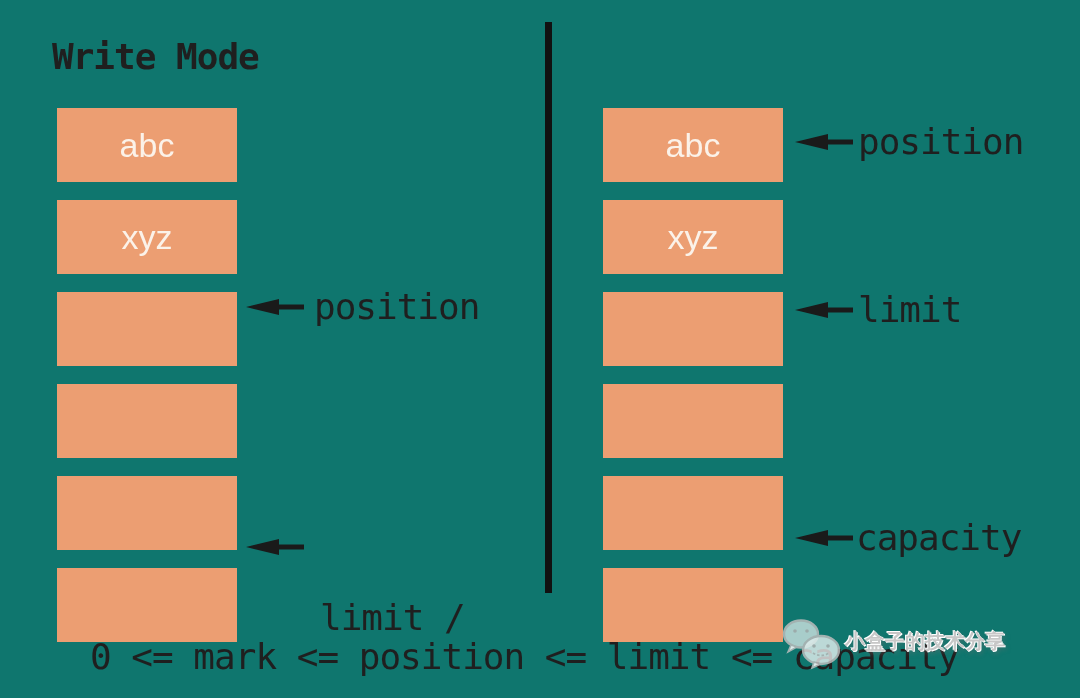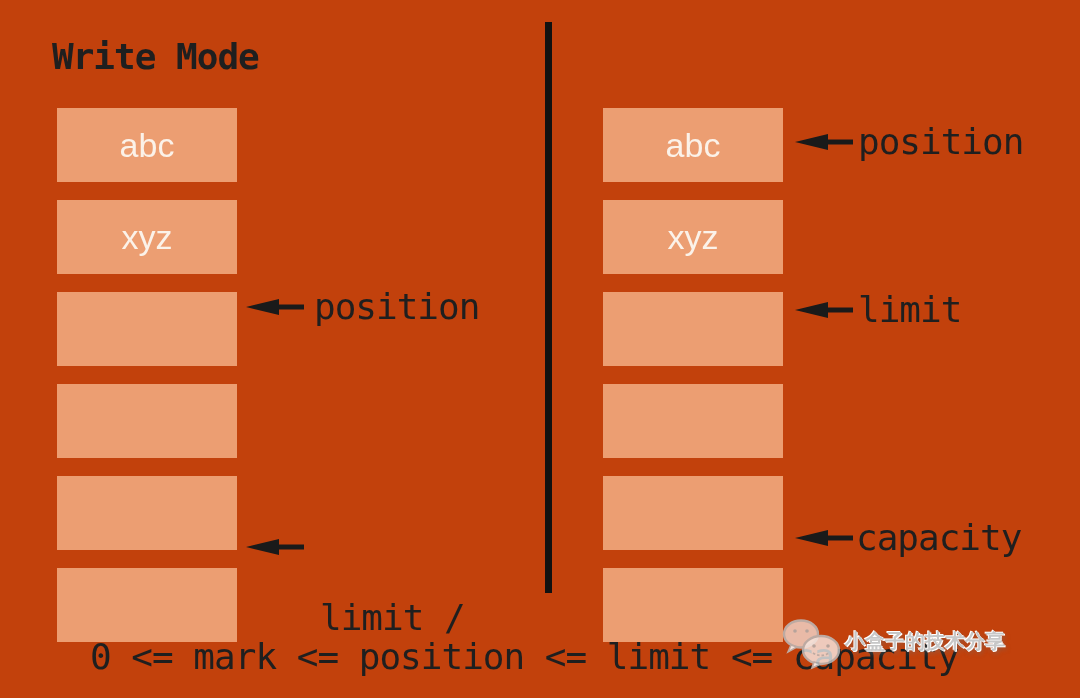--- a/index.html
+++ b/index.html
@@ -1,17 +1,17 @@
 <!DOCTYPE html>
 <html><head>
 <meta charset="utf-8">
 <style>
   html,body { margin:0; padding:0; background:#ffffff; }
   .canvas {
-    position:relative; width:1080px; height:698px; background:#c2410c;
+    position:relative; width:1080px; height:698px; background:#0f766e;
     overflow:hidden; font-family:"DejaVu Sans Mono", monospace; color:#1f1f1f;
   }
   .title { position:absolute; font-size:36px; font-weight:600; letter-spacing:-1px; white-space:pre; }
   .col { position:absolute; display:flex; flex-direction:column; gap:18px; }
   .cell {
     width:180px; height:74px; background:#EC9E72;
     display:flex; align-items:center; justify-content:center;
     font-family:"Liberation Sans", sans-serif; font-size:34px; color:#FBF2E9;
   }
   .divider { position:absolute; left:545px; top:22px; width:7px; height:571px; background:#111111; }

